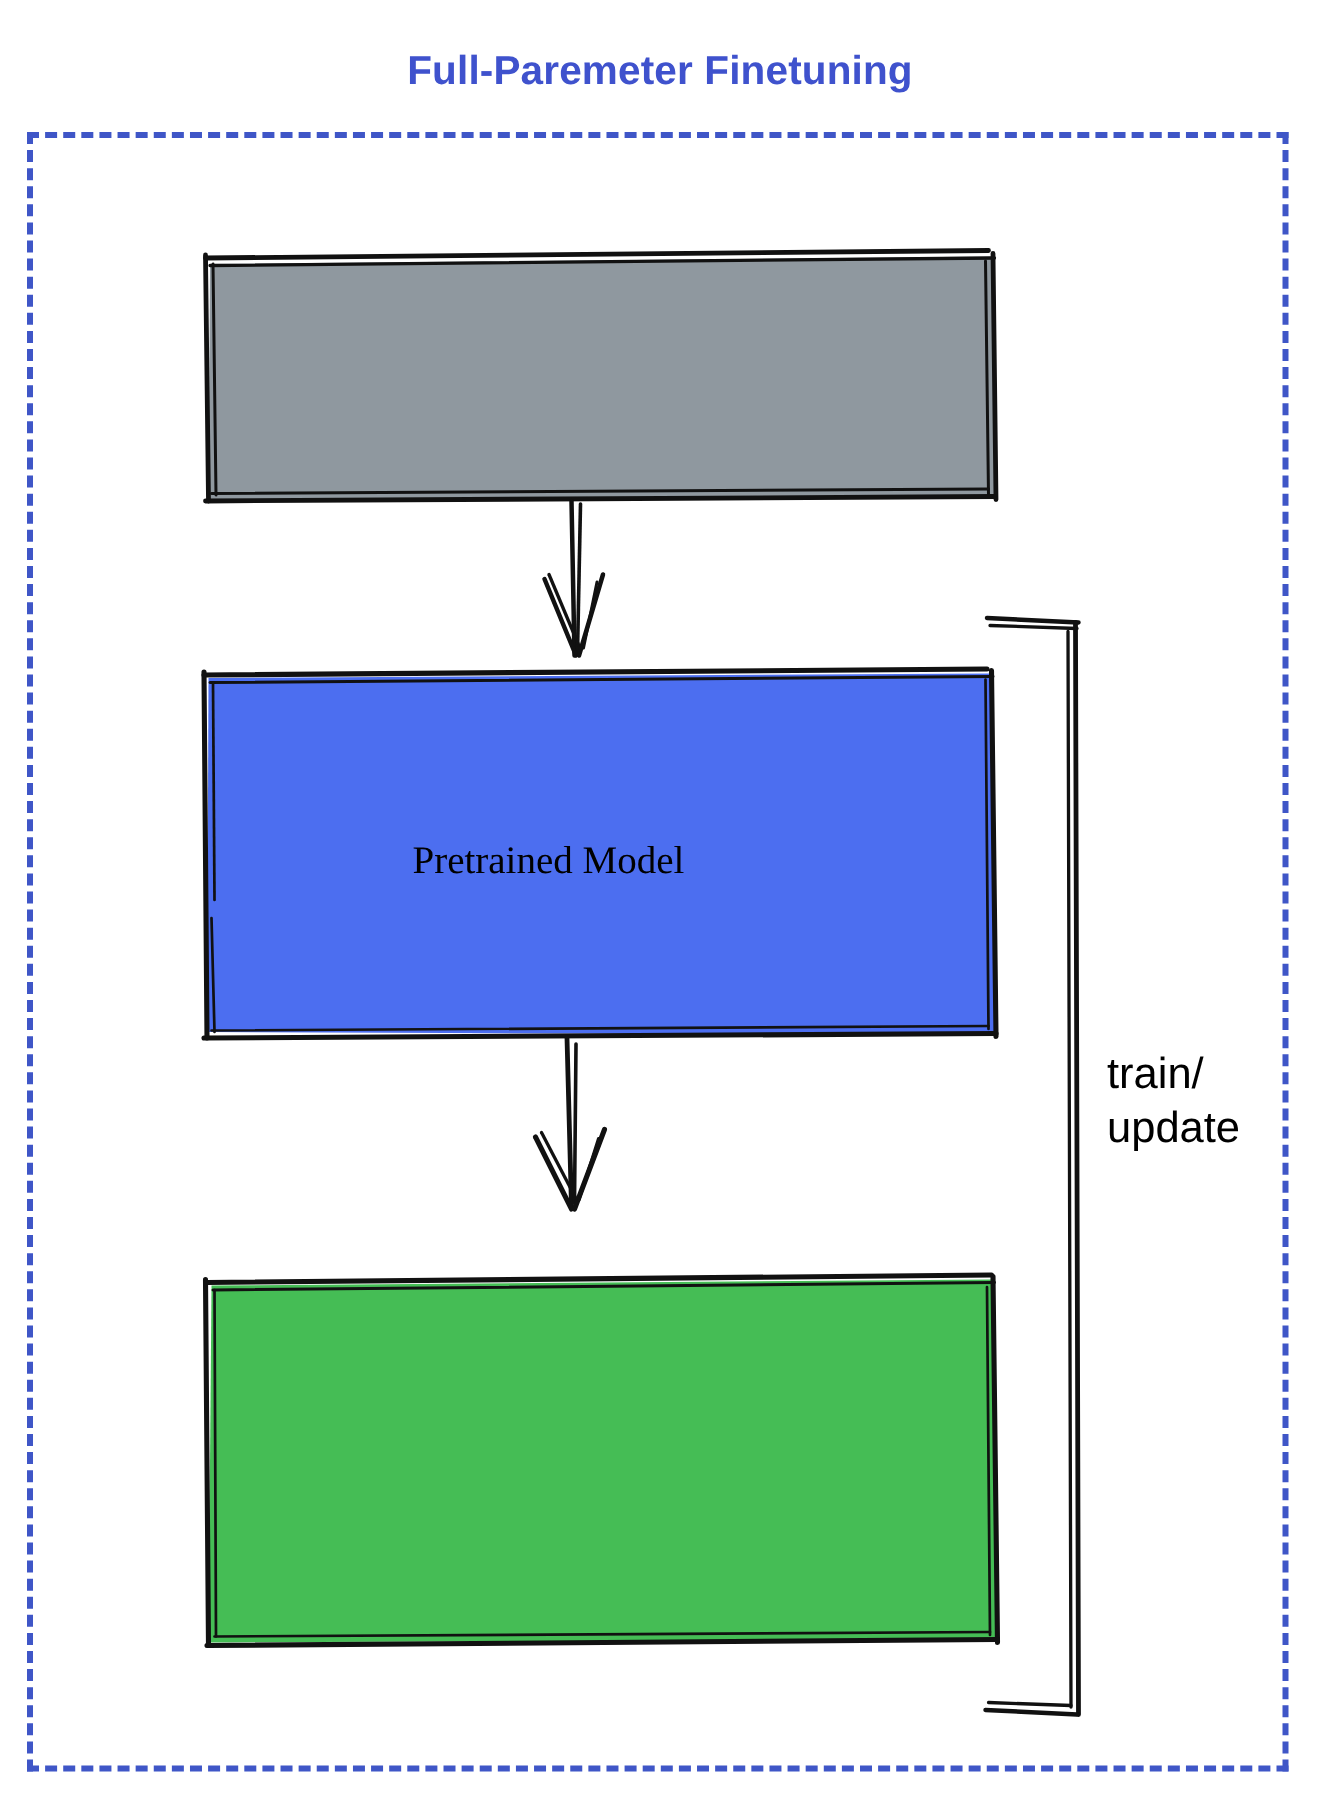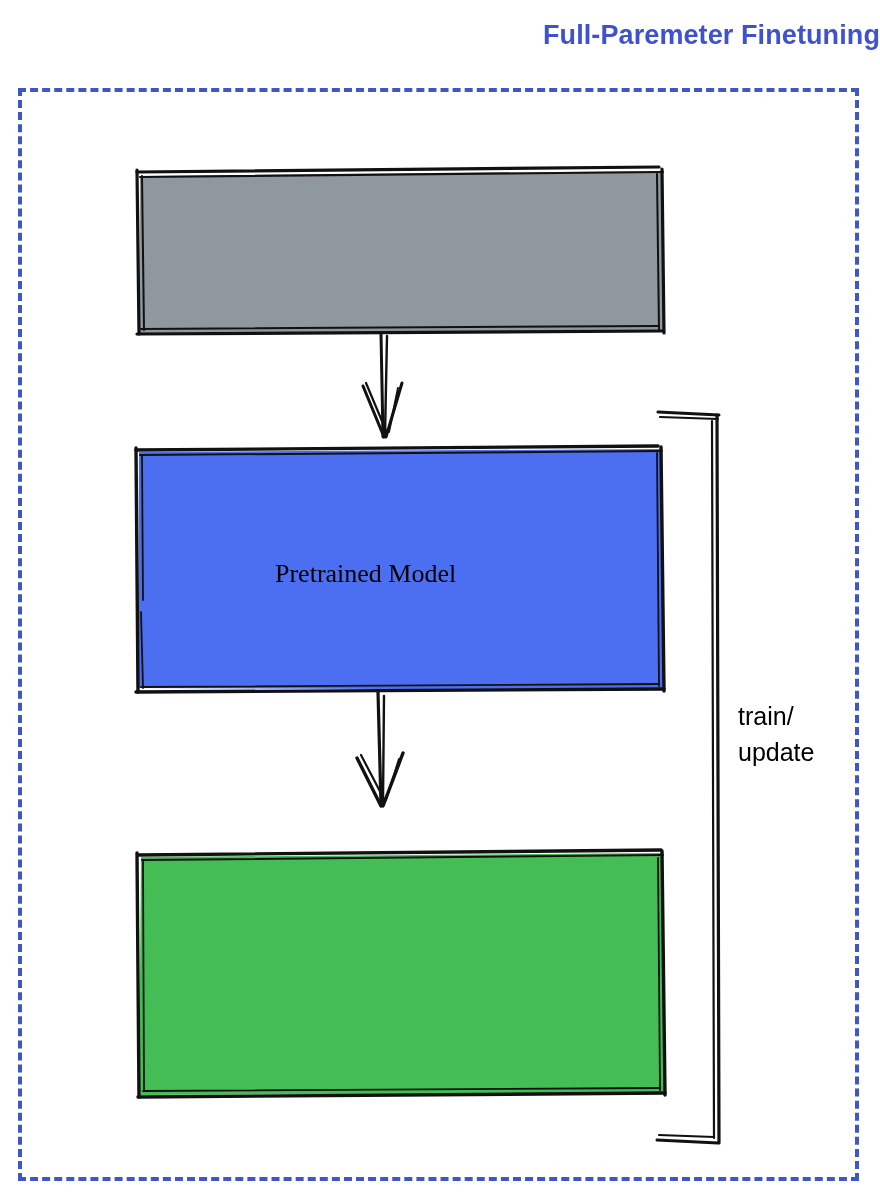--- a/index.html
+++ b/index.html
@@ -15,23 +15,23 @@
   }
   #canvas {
     position: relative;
     width: 880px;
     height: 1200px;
     background: #ffffff;
   }
   .diagram-title {
     position: absolute;
     left: 0;
-    top: 20px;
+    top: 32px;
     width: 880px;
-    text-align: right;
+    text-align: center;
     color: #3f52cd;
     font-size: 27px;
     font-weight: 600;
     letter-spacing: 0.1px;
     font-family: "Liberation Sans", sans-serif;
   }
   .dashed-frame {
     position: absolute;
     left: 18px;
     top: 88px;
@@ -52,21 +52,21 @@
   .node-label {
     position: absolute;
     color: #000000;
     font-size: 26px;
     font-family: "Liberation Sans", sans-serif;
     white-space: nowrap;
   }
   .edge-label {
     position: absolute;
     color: #000000;
-    font-size: 25px;
+    font-size: 29px;
     line-height: 36px;
     font-family: "Liberation Sans", sans-serif;
     white-space: nowrap;
   }
 </style>
 </head>
 <body>
 
 <div id="canvas">
 

